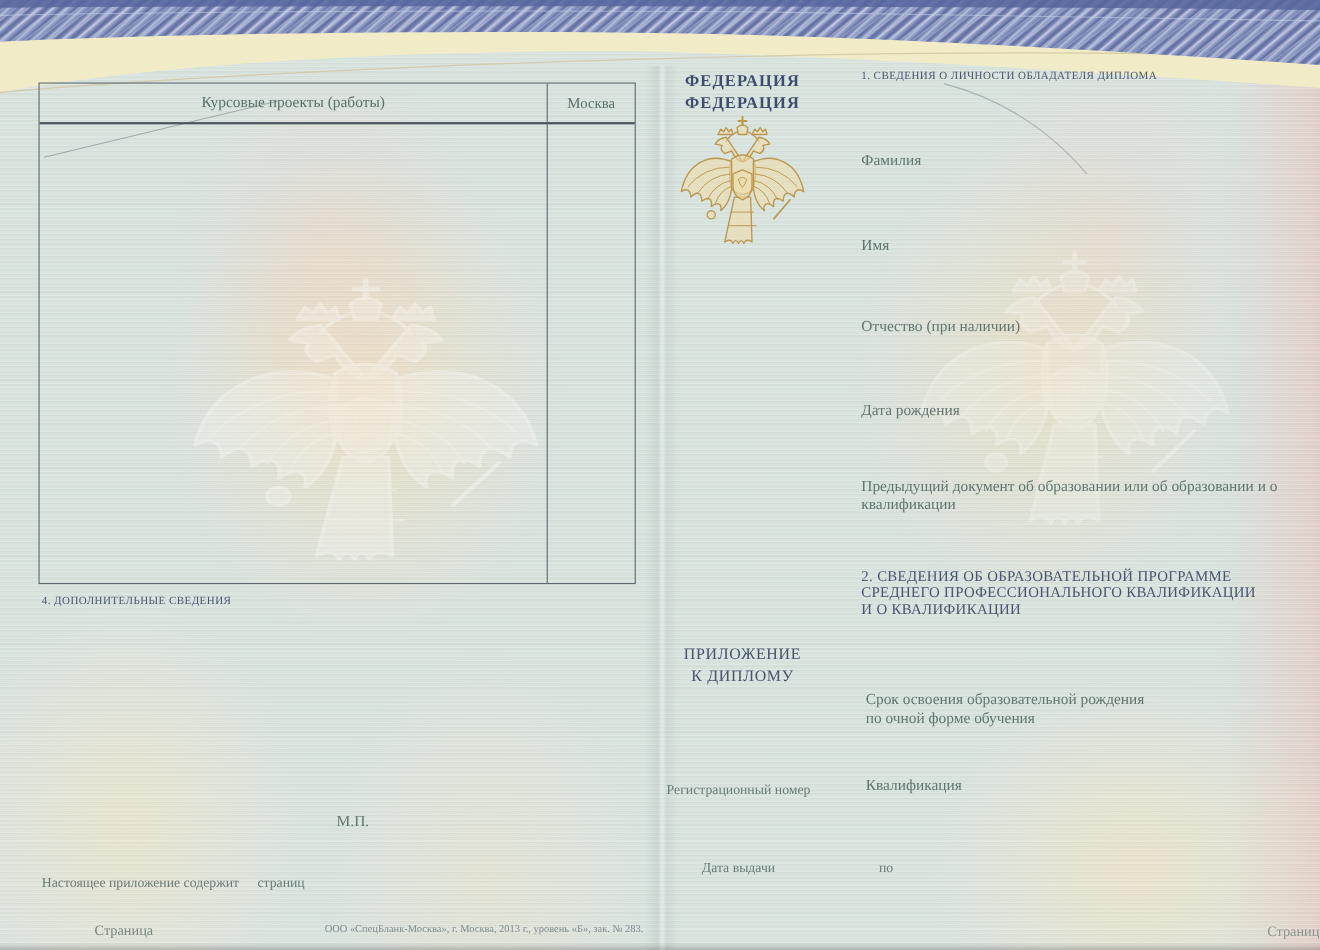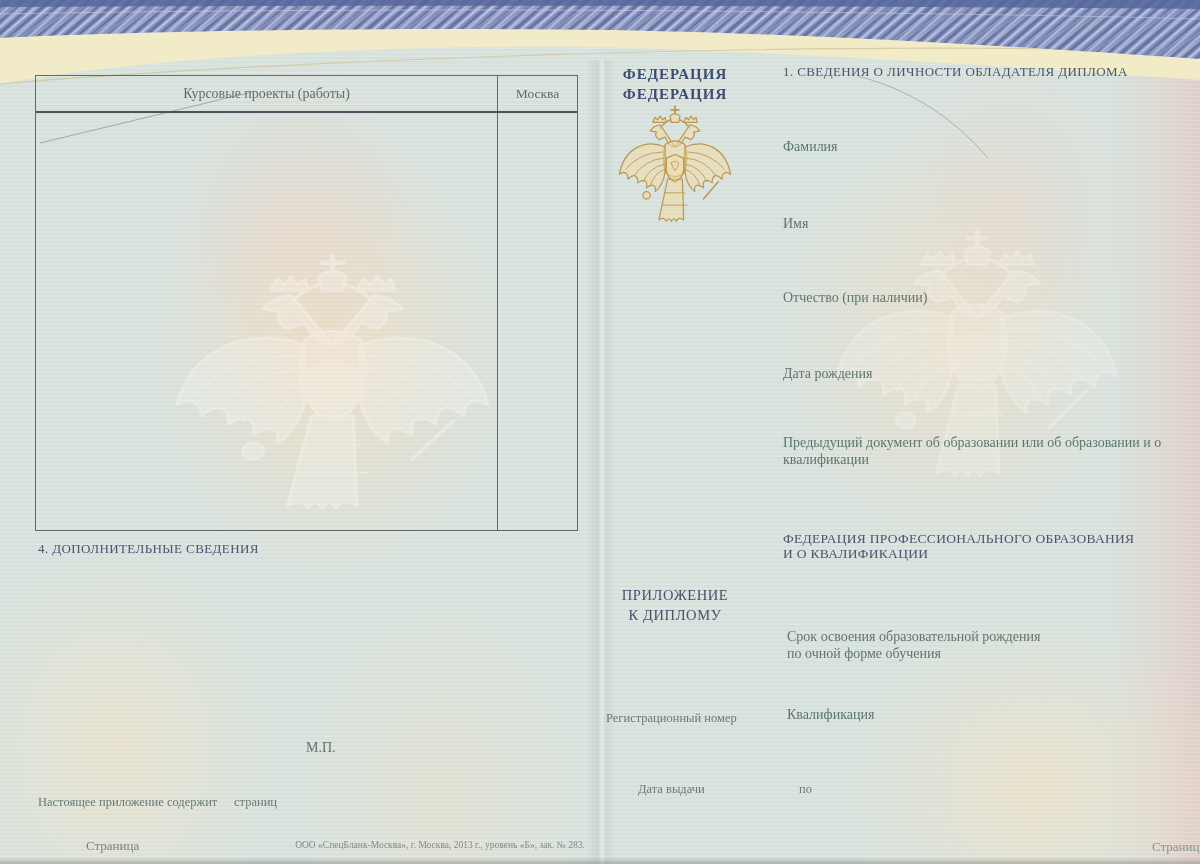--- a/index.html
+++ b/index.html
@@ -17,21 +17,21 @@
       linear-gradient(90deg, rgba(238,200,192,0) 1110px, rgba(236,198,190,0.45) 1175px, rgba(232,192,184,0.55) 1200px),
       #d8e3de;
   }
   .laid{position:absolute;inset:0;pointer-events:none;
     background:repeating-linear-gradient(180deg, rgba(255,255,255,0.16) 0 1px, rgba(60,80,70,0.03) 1px 2px, rgba(0,0,0,0) 2px 4px);}
   .fold{position:absolute;left:586px;top:60px;width:30px;bottom:0;pointer-events:none;
     background:linear-gradient(90deg, rgba(0,0,0,0) 0, rgba(80,100,100,0.10) 12px, rgba(255,255,255,0.25) 16px, rgba(80,100,100,0.08) 20px, rgba(0,0,0,0) 30px);}
   .bottom-shadow{position:absolute;left:0;right:0;bottom:0;height:7px;pointer-events:none;
     background:linear-gradient(180deg, rgba(0,0,0,0), rgba(90,95,90,0.35));}
   .abs{position:absolute;}
-  .hdr{color:#49556d;font-size:13px;letter-spacing:.4px;white-space:nowrap;}
+  .hdr{color:#49556d;font-size:10px;letter-spacing:.4px;white-space:nowrap;}
   .hdr-wrap{color:#49556d;font-size:13.5px;letter-spacing:.3px;line-height:15px;}
   .lbl{color:#5f756e;font-size:14px;white-space:nowrap;}
   .lbl-sm{color:#687b76;font-size:12.5px;white-space:nowrap;}
   .center-txt{text-align:center;}
   
   .table{position:absolute;left:35px;top:75px;width:543px;height:456px;
     border:1px solid #5d696e; box-sizing:border-box;}
   .t-header{display:flex;height:35px;border-bottom:2px solid #4a555b;}
   .t-h1{width:461px;display:flex;align-items:center;justify-content:center;
     color:#59706b;font-size:14px;}
@@ -155,22 +155,22 @@
 
   <div class="abs lbl" style="left:783px;top:216px">Имя</div>
 
   <div class="abs lbl" style="left:783px;top:290px">Отчество (при наличии)</div>
 
   <div class="abs lbl" style="left:783px;top:366px">Дата рождения</div>
 
   <div class="abs lbl" style="left:783px;top:434px;white-space:normal;width:398px;line-height:17px">Предыдущий документ об образовании или об образовании и о квалификации</div>
 
   <div class="abs hdr-wrap" style="left:783px;top:516px;width:420px">
-    <br>
-    <span>ФЕДЕРАЦИЯ ПРОФЕССИОНАЛЬНОГО ОБРАЗОВАНИЯ</span><br>
+    <span>2. СВЕДЕНИЯ ОБ ОБРАЗОВАТЕЛЬНОЙ ПРОГРАММЕ</span><br>
+    <span>СРЕДНЕГО ПРОФЕССИОНАЛЬНОГО КВАЛИФИКАЦИИ</span><br>
     <span>И О КВАЛИФИКАЦИИ</span>
   </div>
 
   <div class="abs lbl" style="left:787px;top:628px;white-space:normal;width:400px;line-height:17px">
     <span>Срок освоения образовательной рождения</span><br>
     <span>по очной форме обучения</span>
   </div>
 
   <div class="abs lbl" style="left:787px;top:707px">Квалификация</div>
 

